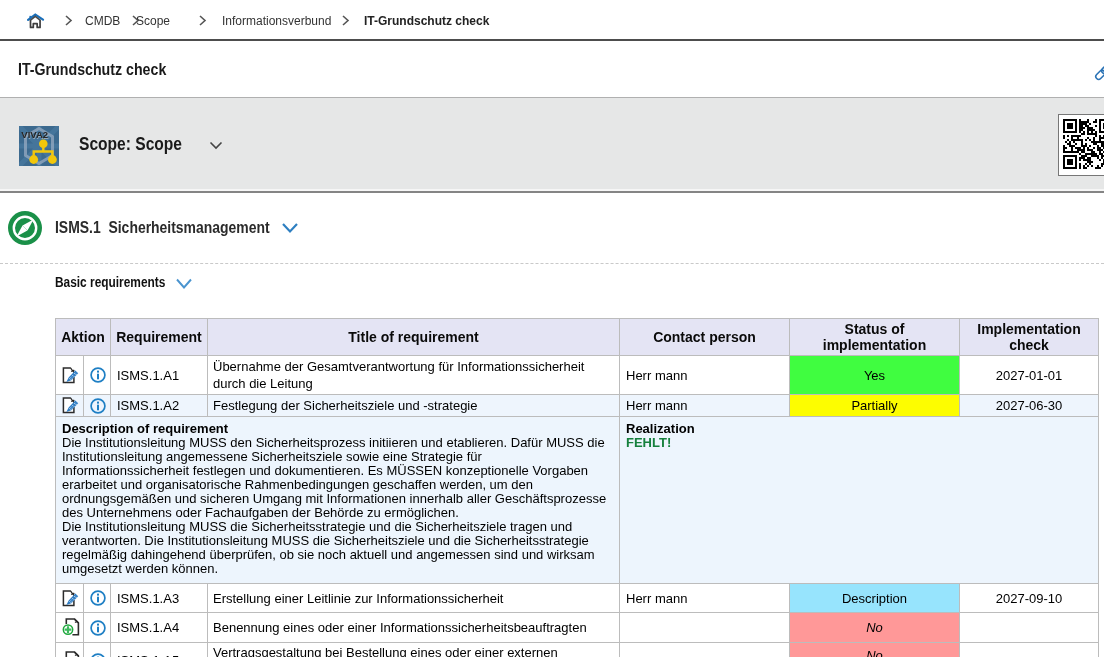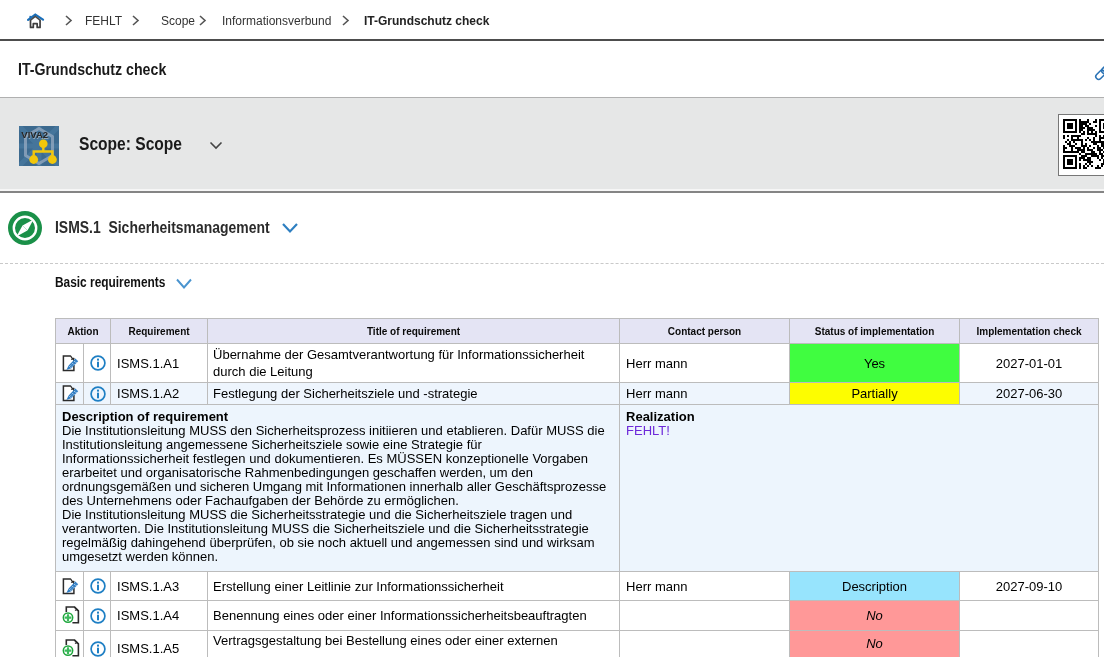--- a/index.html
+++ b/index.html
@@ -24,54 +24,54 @@
 
 
 #isms { position:absolute; left:55px; top:218px; font-size:17px; line-height:19px; font-weight:bold; color:#2b2b2b; transform:scaleX(0.82); transform-origin:0 0; white-space:nowrap; }
 #dash { position:absolute; left:0; top:263px; width:1104px; border-top:1px dashed #c9c9c9; }
 #basicreq { position:absolute; left:55px; top:274px; font-size:14.5px; line-height:17px; font-weight:bold; color:#111; transform:scaleX(0.82); transform-origin:0 0; white-space:nowrap; }
 
 
 table { border-collapse:collapse; table-layout:fixed; }
 #tbl { position:absolute; left:55px; top:318px; width:1043px; font-size:13px; }
 #tbl th, #tbl td { border:1px solid #bcbcbc; overflow:hidden; }
-#tbl th { background:#e4e4f4; font-size:10px; font-weight:bold; height:25px; text-align:center; padding:2px 3px; color:#0a0a0a; }
+#tbl th { background:#e4e4f4; font-size:14px; font-weight:bold; height:25px; text-align:center; padding:2px 3px; color:#0a0a0a; }
 #tbl td { padding:2px 6px; vertical-align:middle; background:#fff; }
 #tbl td:nth-child(4) { padding-left:5px; }
 td.ic { text-align:center; padding:1px 1px; }
 td.ic svg { display:block; margin:0 auto; }
 #tbl tr.alt td { background:#eef5fd; }
 #tbl tr.desc td { background:#edf5fd; vertical-align:top; padding:5px 6px; line-height:14px; }
 td.st { text-align:center; padding:2px 2px; }
 td.dt { text-align:center;margin-left:12px; }
 .yes { background:#40fd40 !important;margin-top:36px; }
 .part { background:#fdfd00 !important; }
 .disp { background:#97e4fd !important; }
 .no { background:#ff9898 !important;font-style:italic; }
-.fehlt { color:#6d28d9; font-weight:normal; }
+.fehlt { color:#15803d; font-weight:bold; }
 </style>
 </head>
 <body>
 <div id="page">
 
   <div id="crumbbar">
     <svg class="abs" style="left:27px;top:11px" width="18" height="18" viewBox="0 0 20 20">
       <path d="M1.2 9.8 L9.2 4 L17.8 9.6" fill="none" stroke="#1a6fba" stroke-width="2.4" stroke-linecap="round"></path>
       <path d="M3.8 7.9 V5.4" stroke="#1a6fba" stroke-width="2.2"></path>
       <path d="M3.2 10.6 L9.2 5.9 L15.2 10.6" fill="none" stroke="#4a4a4a" stroke-width="1.8" stroke-linejoin="round"></path>
       <path d="M3.9 10.2 V18.3 H7 V14.1 H11.3 V18.3 H14.5 V10.2" fill="none" stroke="#3d3d3d" stroke-width="1.9" stroke-linejoin="round"></path>
     </svg>
     <svg class="abs" style="left:64px;top:14px" width="9" height="13" viewBox="0 0 9 13">
         <path d="M2 2 L7 6.5 L2 11" fill="none" stroke="#555" stroke-width="1.6"></path>
       </svg>
-    <span class="crumb" style="left:85px">FEHLT</span>
+    <span class="crumb" style="left:85px">CMDB</span>
     <svg class="abs" style="left:131px;top:14px" width="9" height="13" viewBox="0 0 9 13">
         <path d="M2 2 L7 6.5 L2 11" fill="none" stroke="#555" stroke-width="1.6"></path>
       </svg>
-    <span class="crumb" style="left:161px">Scope</span>
+    <span class="crumb" style="left:136px">Scope</span>
     <svg class="abs" style="left:198px;top:14px" width="9" height="13" viewBox="0 0 9 13">
         <path d="M2 2 L7 6.5 L2 11" fill="none" stroke="#555" stroke-width="1.6"></path>
       </svg>
     <span class="crumb" style="left:222px">Informationsverbund</span>
     <svg class="abs" style="left:341px;top:14px" width="9" height="13" viewBox="0 0 9 13">
         <path d="M2 2 L7 6.5 L2 11" fill="none" stroke="#555" stroke-width="1.6"></path>
       </svg>
     <span class="crumb b" style="left:364px">IT-Grundschutz check</span>
   </div>
 

